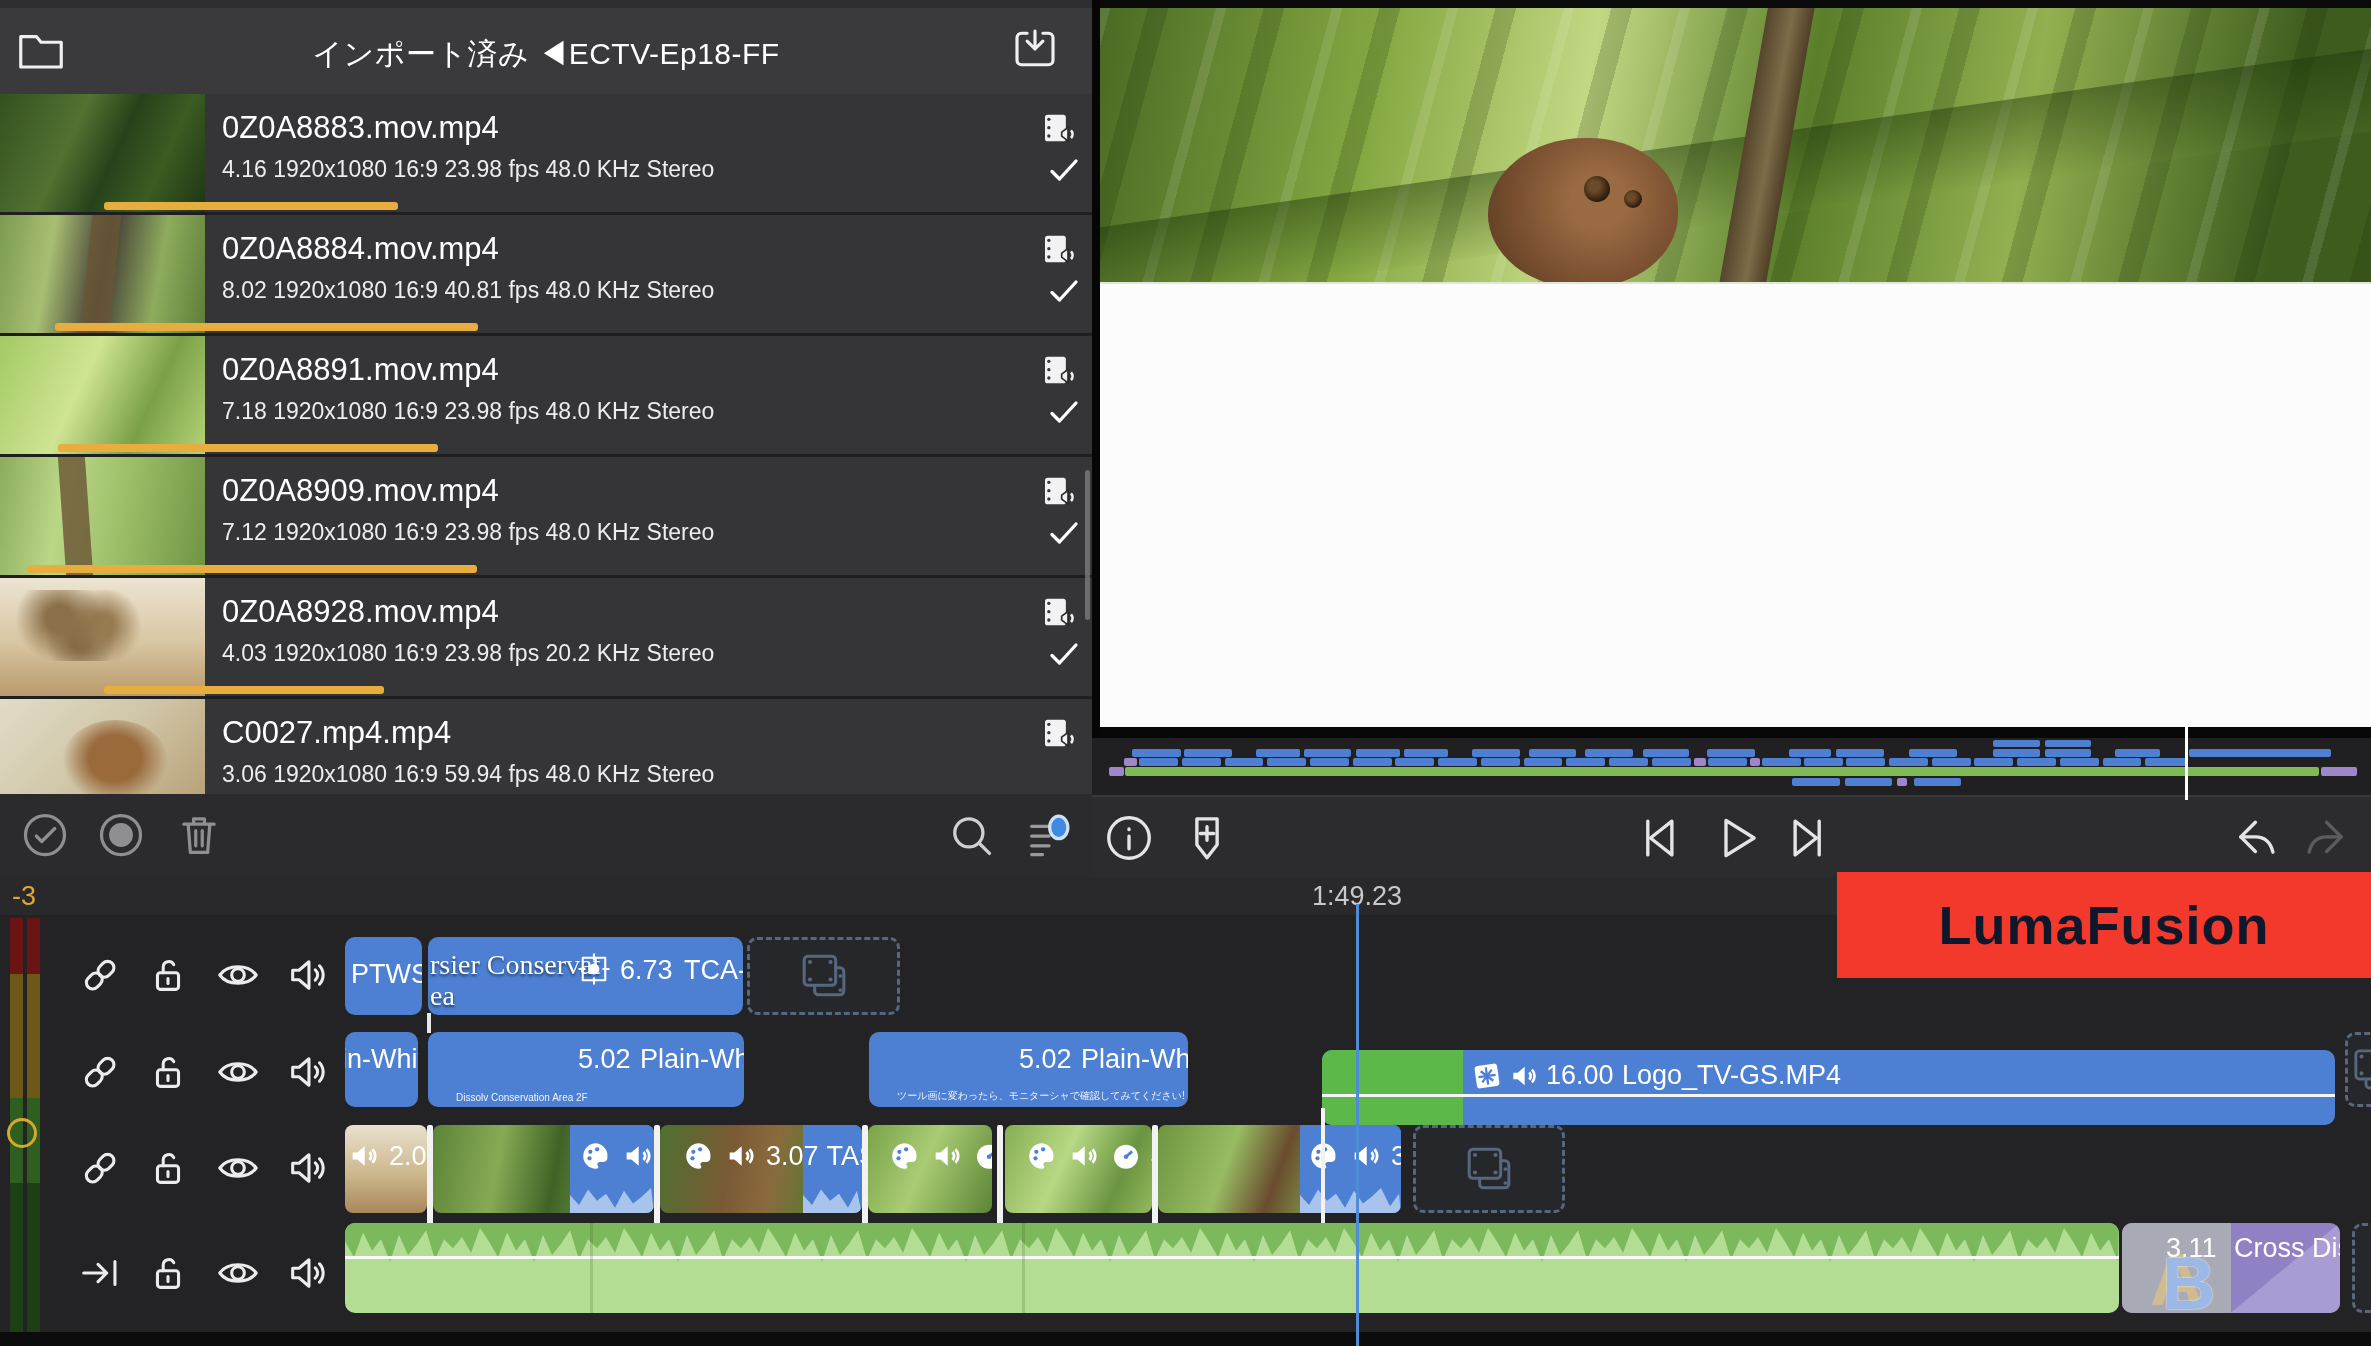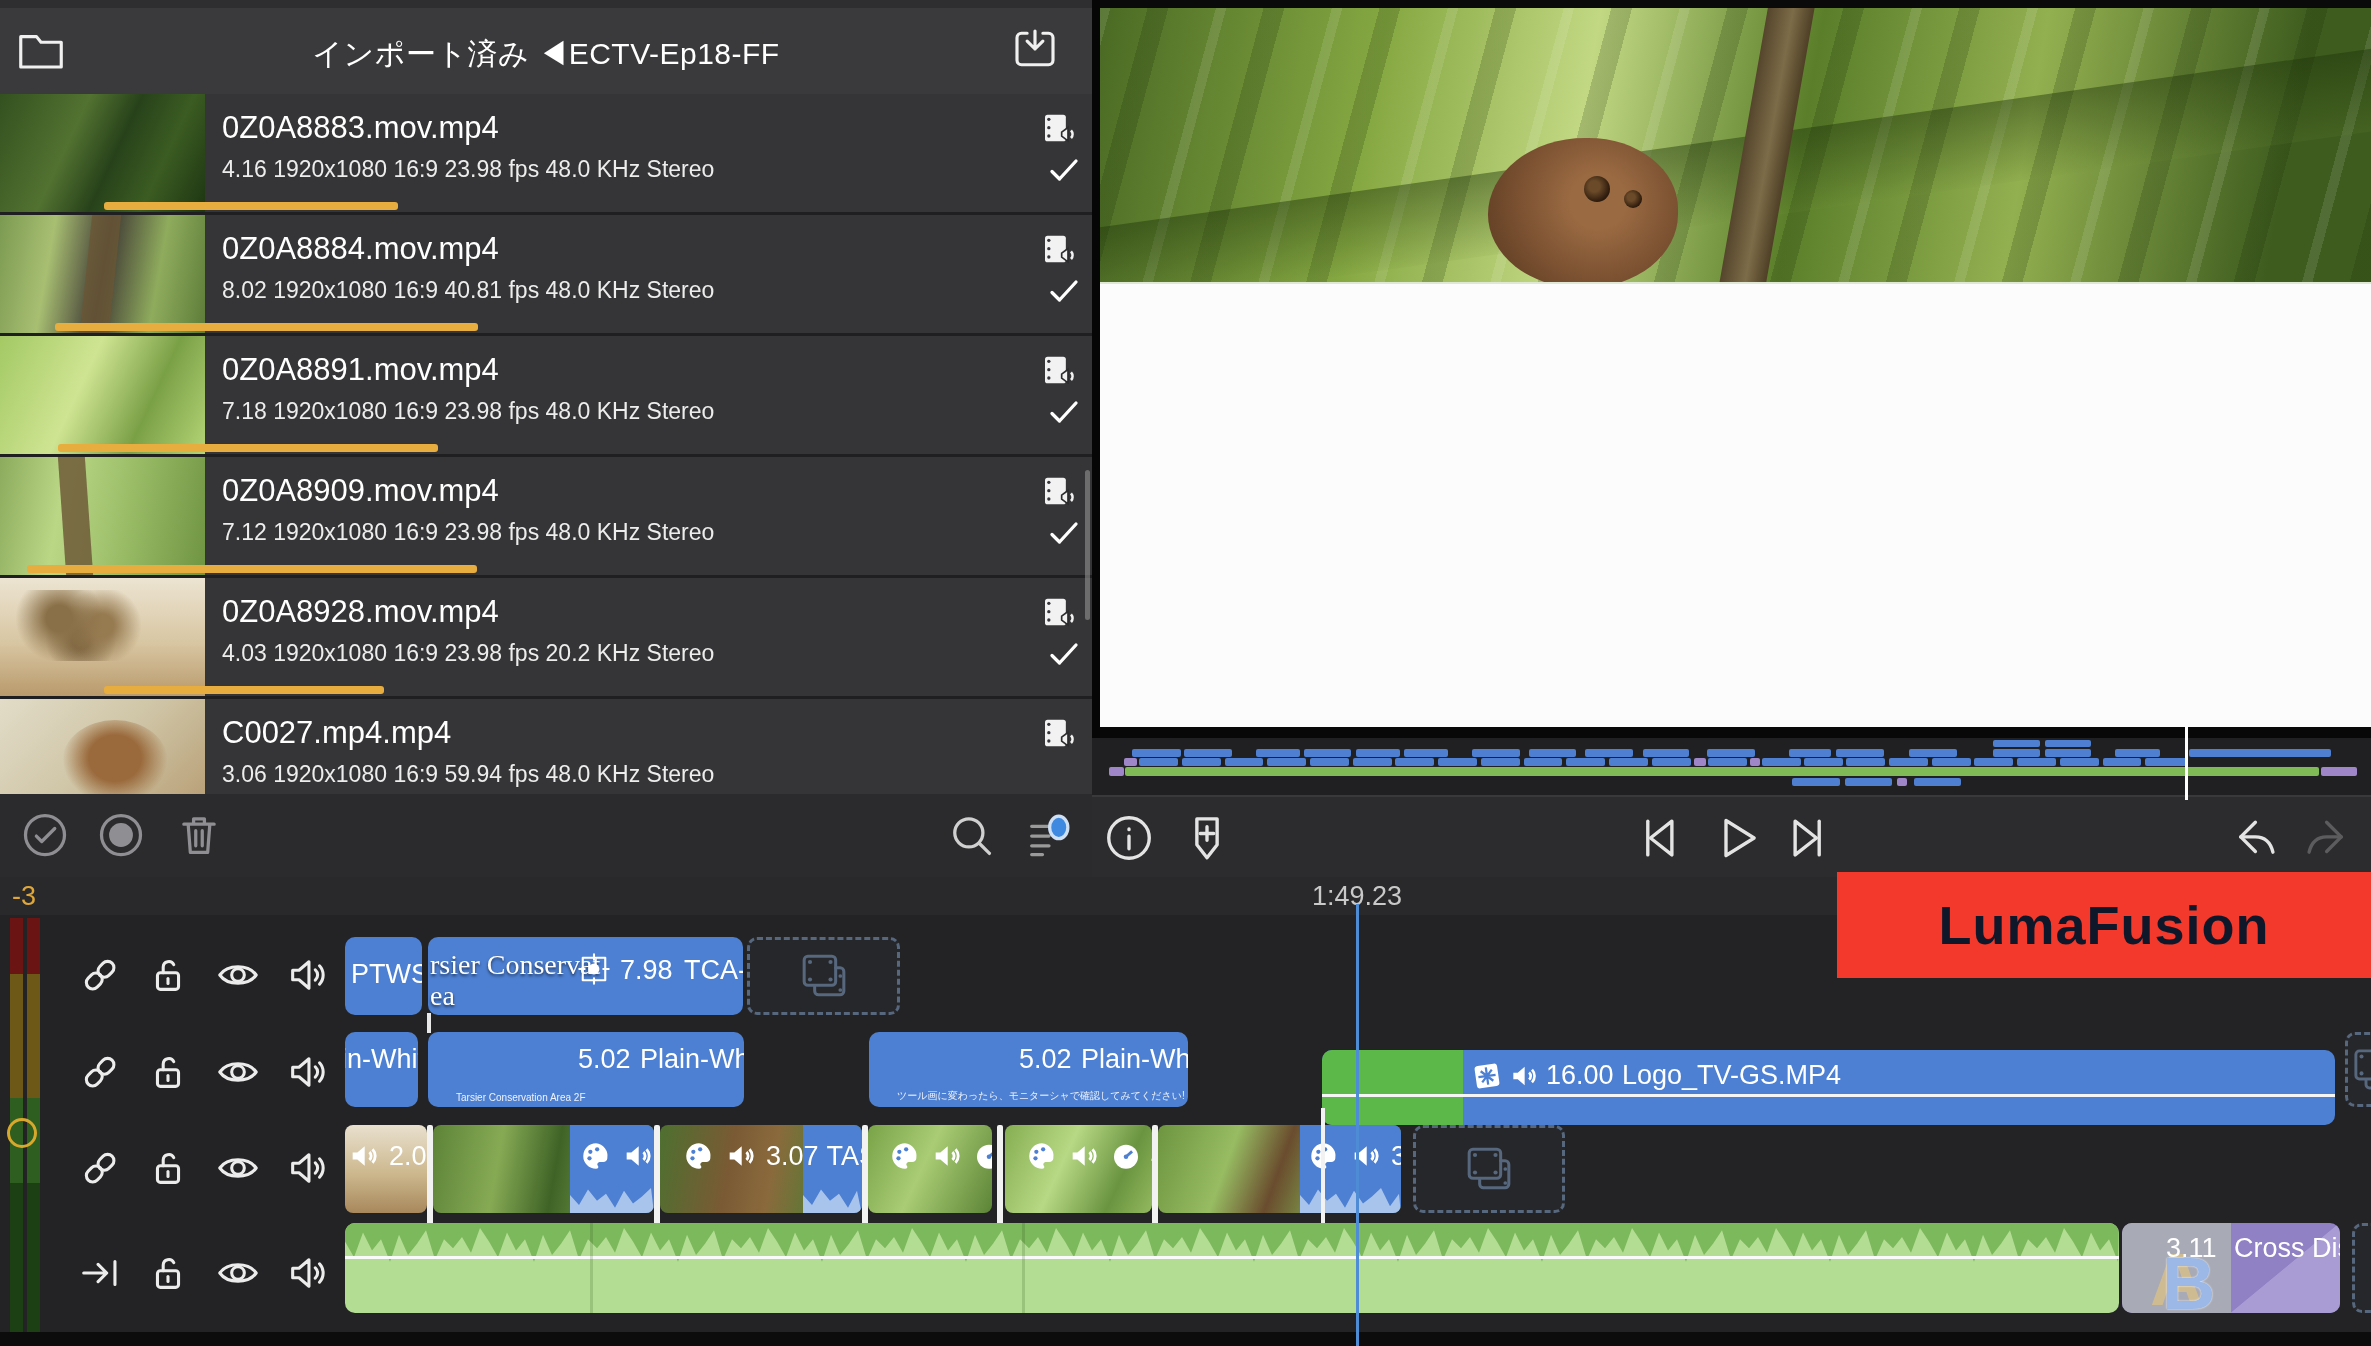--- a/index.html
+++ b/index.html
@@ -597,21 +597,21 @@
           </div>
           <div class="abs" style="left: 148px; top: 14px;">
             <svg viewBox="0 0 24 24" width="36" height="36" class="ic">
               <g stroke="#fff" stroke-width="1.4" stroke-linecap="round" stroke-linejoin="round" fill="none" color="#fff">
                 <rect x="4.5" y="4.5" width="15" height="15" fill="none"></rect>
                 <circle cx="12" cy="12" r="3.6" fill="#fff" stroke="none"></circle>
                 <path d="M12 2.2v3.6M12 18.2v3.6M2.2 12h3.6M18.2 12h3.6" fill="none"></path>
               </g>
             </svg>
           </div>
-          <div class="dur abs" style="left: 192px; top: 18px;">7.98</div>
+          <div class="dur abs" style="left: 192px; top: 18px;">6.73</div>
           <div class="lbl abs" style="left: 256px; top: 18px;">TCA-C</div>
         </div>
         <div class="placeholder" style="left: 747px; top: 60px; width: 153px; height: 78px;">
           <svg viewBox="0 0 24 24" width="56" height="56" class="ic">
             <g stroke="#56677e" stroke-width="1.3" stroke-linecap="round" stroke-linejoin="round" fill="none" color="#56677e">
               <rect x="3.5" y="3.5" width="13.5" height="12.5" rx="1.6" fill="none"></rect>
               <circle cx="6" cy="6" r=".9" fill="currentColor" stroke="none"></circle>
               <circle cx="6" cy="13.5" r=".9" fill="currentColor" stroke="none"></circle>
               <circle cx="14.8" cy="6" r=".9" fill="currentColor" stroke="none"></circle>
               <circle cx="14.8" cy="13.5" r=".9" fill="currentColor" stroke="none"></circle>
@@ -620,21 +620,21 @@
               <circle cx="19" cy="18" r=".8" fill="currentColor" stroke="none"></circle>
             </g>
           </svg>
         </div>
         <div class="clip" style="left: 345px; top: 155px; width: 73px; height: 75px;">
           <div class="lbl abs" style="left: -4px; top: 12px;">in-Whit</div>
         </div>
         <div class="clip" style="left: 428px; top: 155px; width: 316px; height: 75px;">
           <div class="dur abs" style="left: 150px; top: 12px;">5.02</div>
           <div class="lbl abs" style="left: 212px; top: 12px;">Plain-Whit</div>
-          <div class="footnote" style="left: 28px;">Tarsier Conservation Area  2F</div>
+          <div class="footnote" style="left: 28px;">Dissolv Conservation Area  2F</div>
         </div>
         <div class="clip" style="left: 869px; top: 155px; width: 319px; height: 75px;">
           <div class="dur abs" style="left: 150px; top: 12px;">5.02</div>
           <div class="lbl abs" style="left: 212px; top: 12px;">Plain-Whit</div>
           <div class="footnote" style="left: 28px;">ツール画に変わったら、モニターシャで確認してみてください!</div>
         </div>
         <div class="clip" style="left: 1322px; top: 173px; width: 1013px; height: 75px;">
           <div class="abs" style="left: 0px; top: 0px; width: 141px; height: 100%; background: rgb(92, 184, 72);"></div>
           <div class="abs" style="left: 0px; top: 44px; width: 100%; height: 3px; background: rgb(245, 245, 245);"></div>
           <div class="abs" style="left: 149px; top: 10px;">

